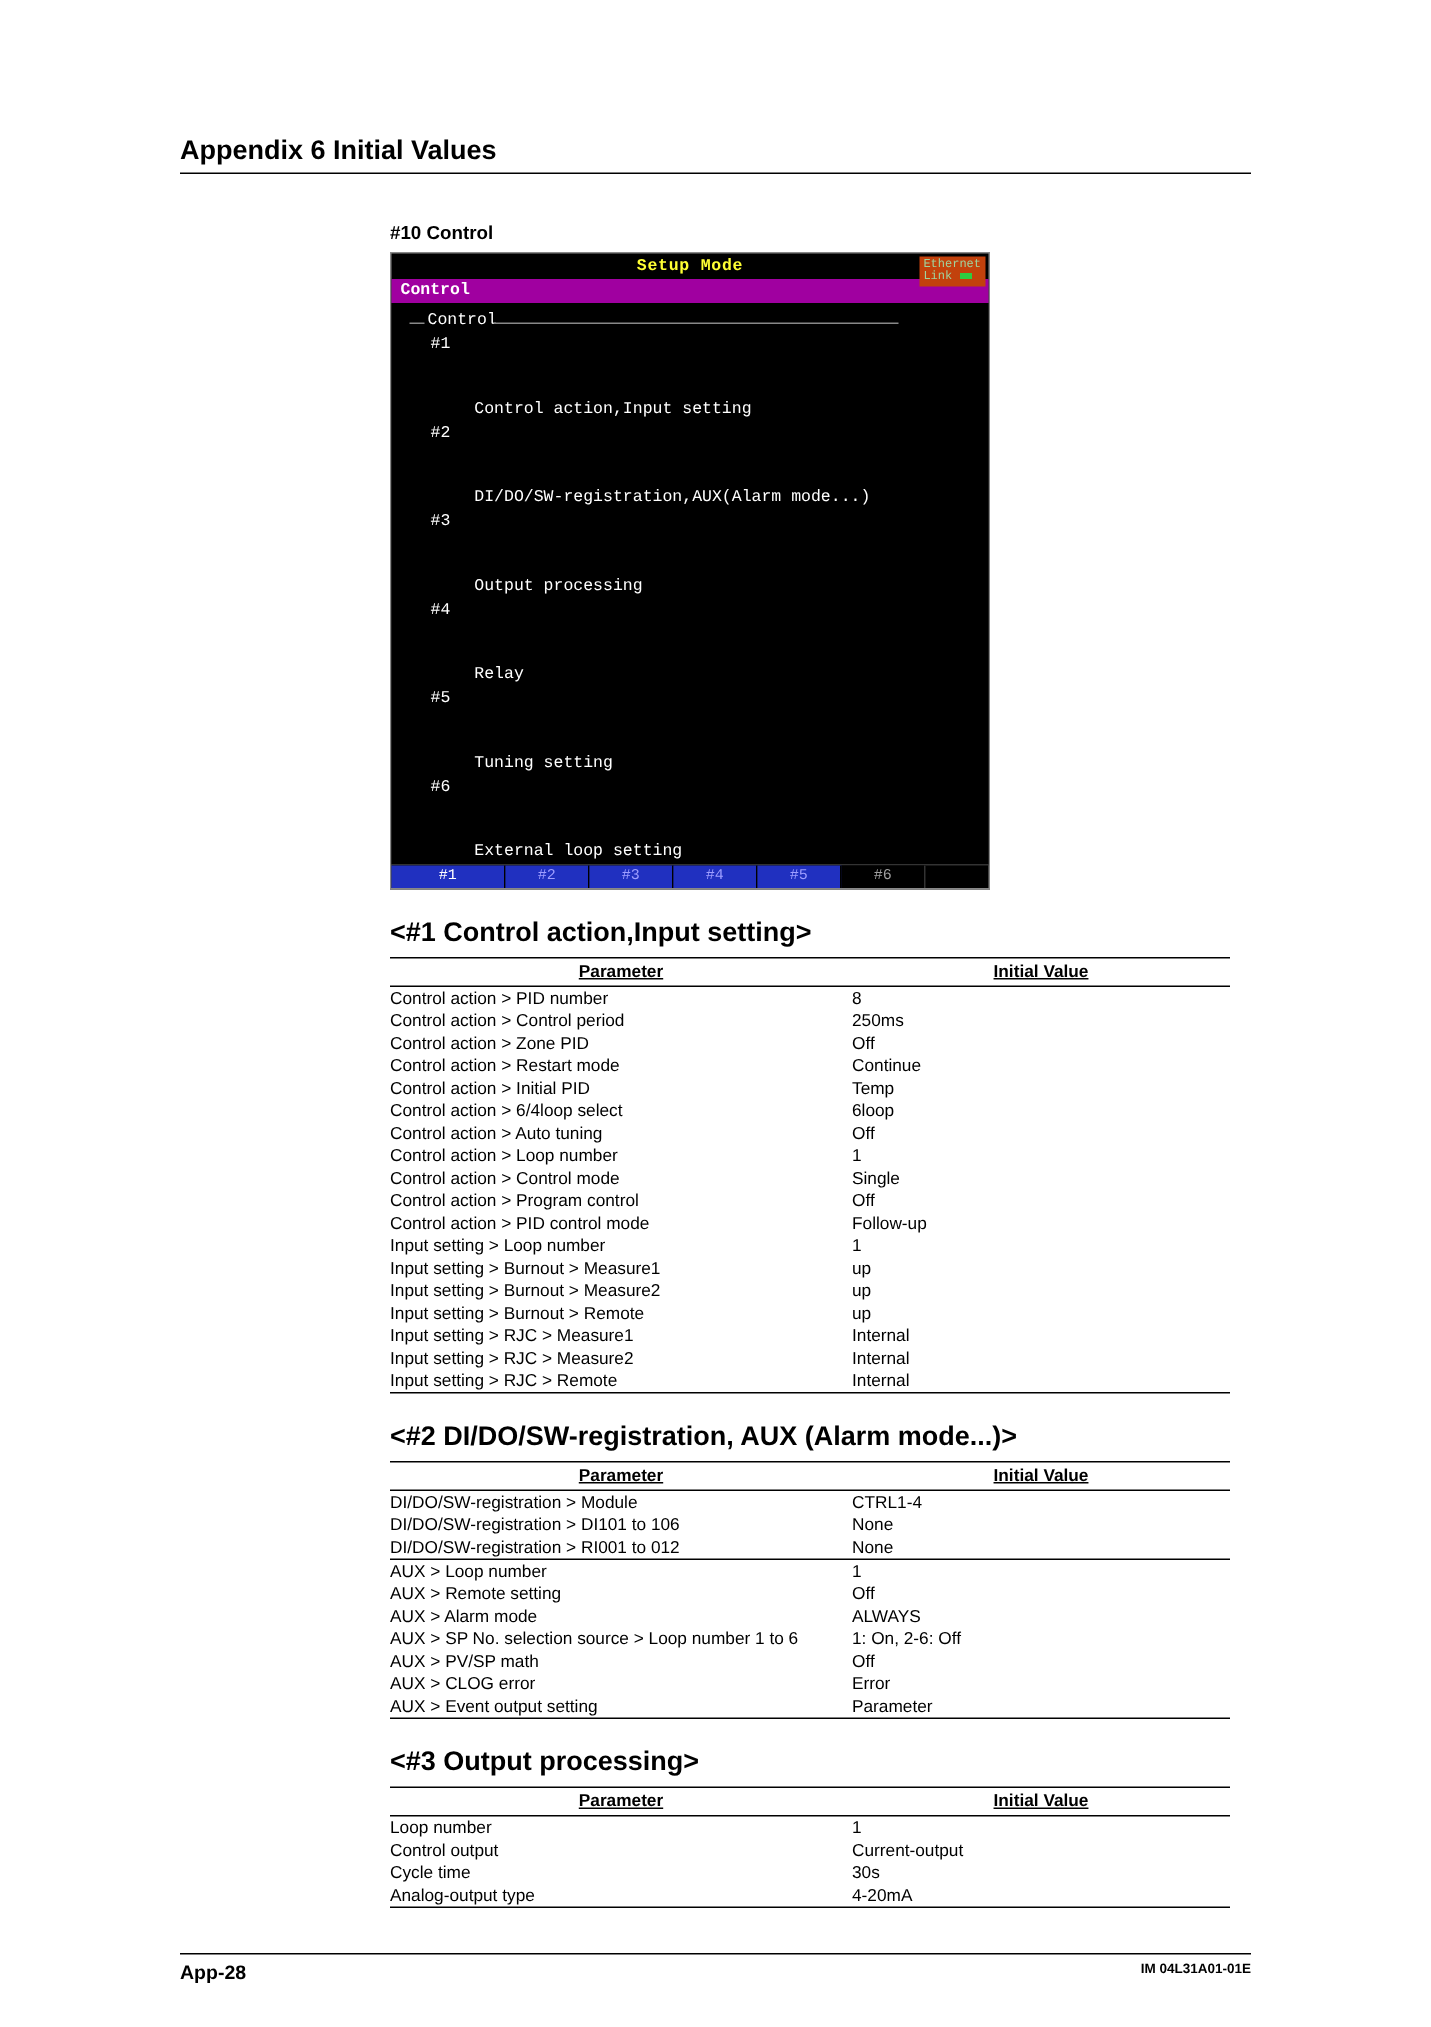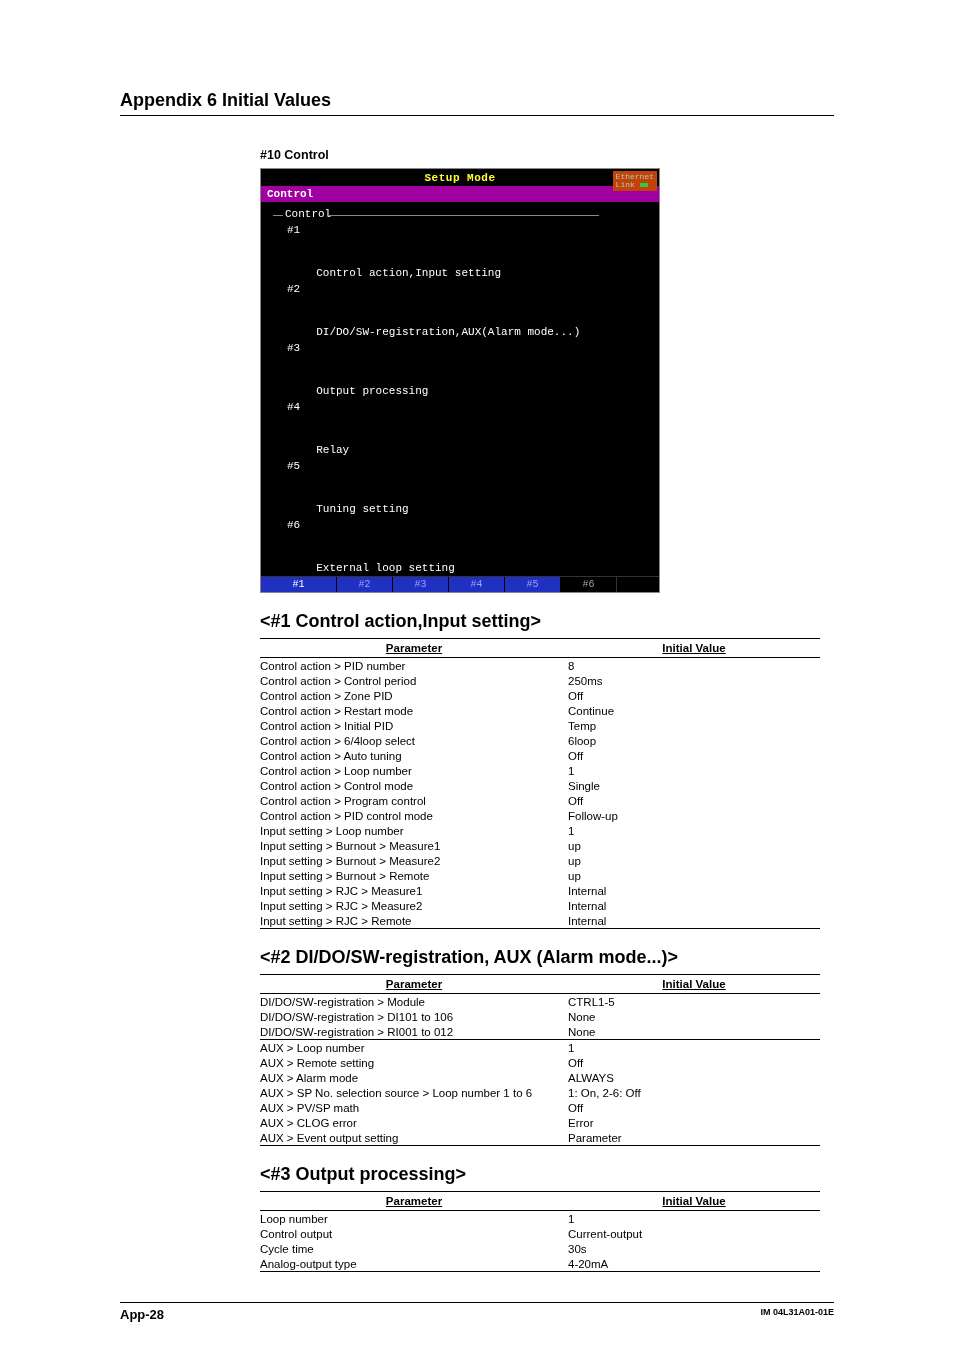--- a/index.html
+++ b/index.html
@@ -341,21 +341,21 @@
     <table class="param">
       <thead>
         <tr>
           <th class="col-param">Parameter</th>
           <th class="col-value">Initial Value</th>
         </tr>
       </thead>
       <tbody id="t2-body1" class="midgroup">
           <tr>
             <td>DI/DO/SW-registration &gt; Module</td>
-            <td>CTRL1-5</td>
+            <td>CTRL1-4</td>
           </tr>
           <tr>
             <td>DI/DO/SW-registration &gt; DI101 to 106</td>
             <td>None</td>
           </tr>
           <tr>
             <td>DI/DO/SW-registration &gt; RI001 to 012</td>
             <td>None</td>
           </tr>
         </tbody>

